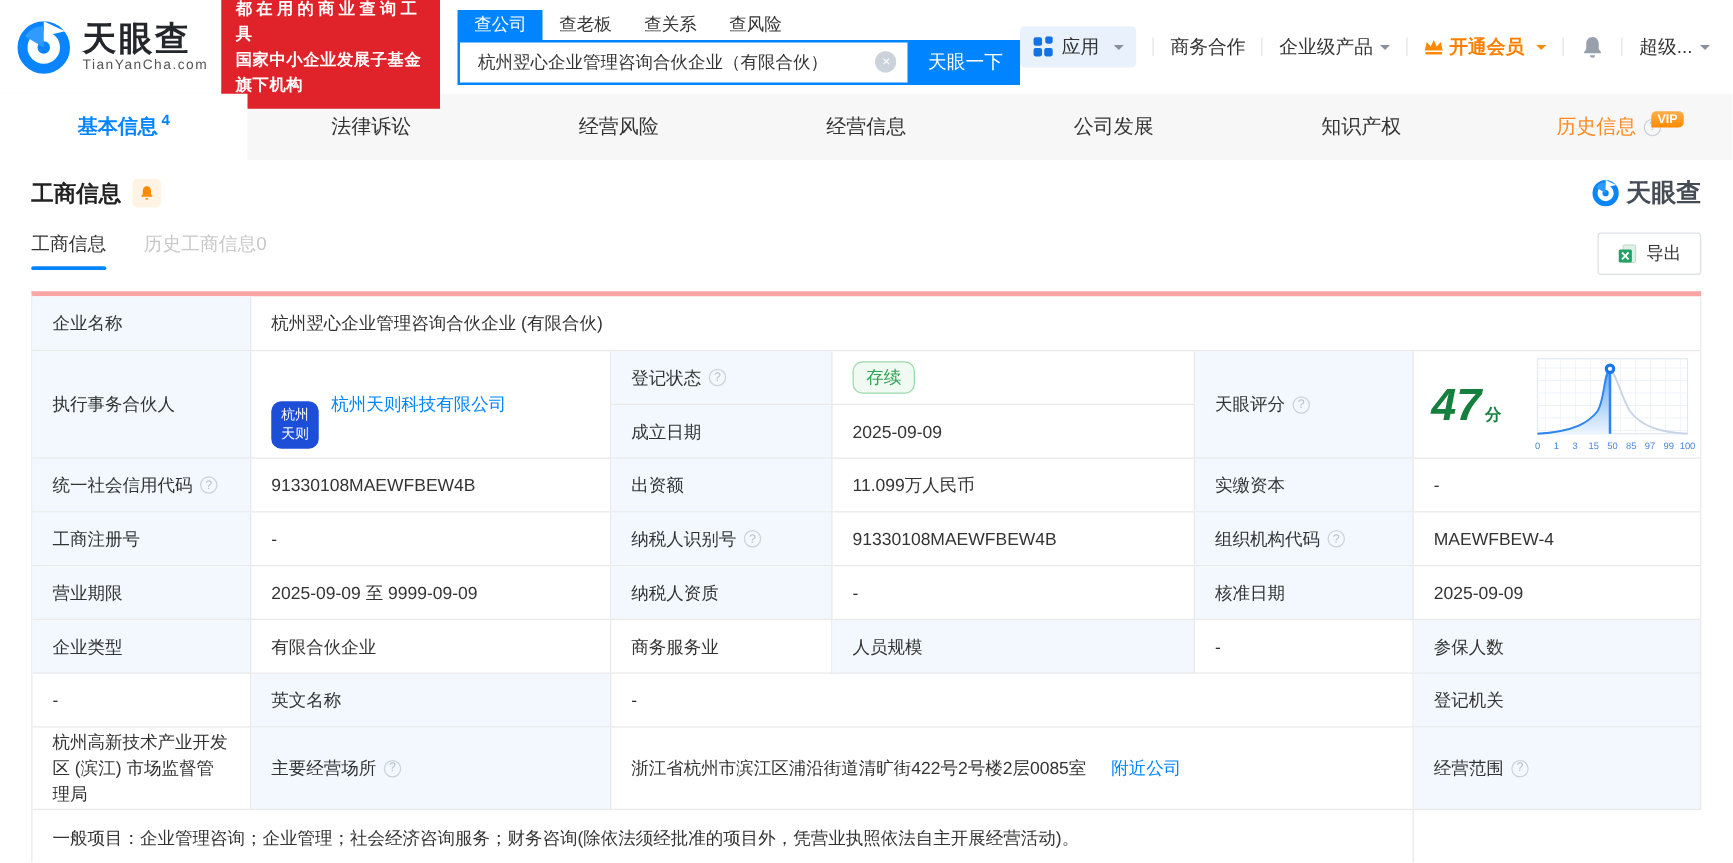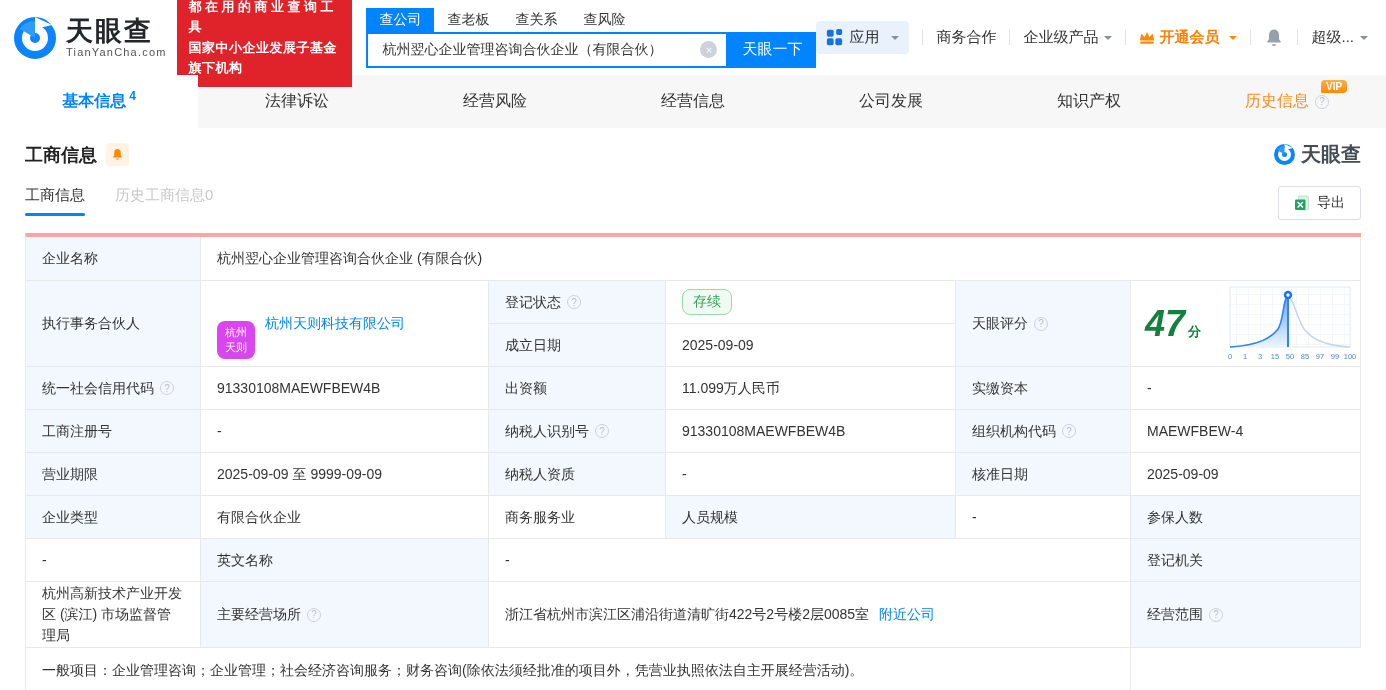--- a/index.html
+++ b/index.html
@@ -35,21 +35,21 @@
   .caret { width:0; height:0; border:4px solid transparent; border-top-color:#8a8f99; margin-left:6px; margin-top:4px; }
   .caret.orange { border-top-color:#ff8a00; }
   .vip-link { color:#ff8000; font-weight:bold; display:flex; align-items:center; gap:4px; cursor:pointer; }
 
   
   .ptabs { display:flex; height:53px; background:#f7f7f7; }
   .ptab { flex:1; display:flex; align-items:center; justify-content:center; font-size:16px; color:#333; cursor:pointer; position:relative; }
   .ptab.active { background:#fff; color:#0084ff; font-weight:bold; }
   .ptab .count { font-size:12px; margin-left:3px; position:relative; top:-6px; font-weight:bold; }
   .ptab.history { color:#ff8a1e; }
-  .vip-tag { position:absolute; top:5px; left:calc(50% + 34px); background:linear-gradient(180deg,#ffae4d,#ff8a00);
+  .vip-tag { position:absolute; top:14px; left:calc(50% + 34px); background:linear-gradient(180deg,#ffae4d,#ff8a00);
              color:#fff; font-size:10px; font-weight:bold; padding:1px 5px; border-radius:4px 4px 4px 1px; }
   .help { display:inline-flex; width:14px; height:14px; border-radius:50%; border:1px solid #ccd2dc; color:#b7bfcc;
           font-size:10px; align-items:center; justify-content:center; margin-left:6px; flex:none; cursor:pointer; }
 
   
   .content { padding:0 25px; }
   .section-head { margin-top:13px; display:flex; align-items:center; justify-content:space-between; }
   .section-title { display:flex; align-items:center; gap:9px; font-size:18px; font-weight:bold; color:#222; }
   .bell-badge { width:23px; height:23px; background:#fff3e6; border-radius:4px; display:flex; align-items:center; justify-content:center; cursor:pointer; }
   .watermark { display:flex; align-items:center; gap:5px; font-size:20px; font-weight:bold; color:#454c55; }
@@ -70,21 +70,21 @@
                 border-top:4px solid #fca5a5; border-left:1px solid #e9e9e9; font-size:14px; }
   .cell { border-right:1px solid #e9e9e9; border-bottom:1px solid #e9e9e9; padding:6px 16px;
           display:flex; align-items:center; line-height:1.5; }
   .lab { background:#f2f8fd; color:#333; }
   .span5 { grid-column:span 5; }
   .span3 { grid-column:span 3; }
   .rspan2 { grid-row:span 2; }
   .link { color:#0084ff; cursor:pointer; }
   .status-badge { display:inline-block; border:1px solid #9bd8ab; background:#f0faf2; color:#2fa455;
                   padding:2px 10px; border-radius:8px; font-size:14px; line-height:1.4; }
-  .avatar { width:38px; height:38px; border-radius:8px; background:#d946ef; color:#fff; font-size:11px; line-height:1.3;
+  .avatar { width:38px; height:38px; border-radius:8px; background:#1d4ed8; color:#fff; font-size:11px; line-height:1.3;
             display:flex; flex-direction:column; align-items:center; justify-content:center; flex:none; cursor:pointer;margin-top:32px; }
   .partner-cell { gap:10px; }
   .score-cell { padding:4px 4px 4px 14px; justify-content:space-between; }
   .score-num { font-size:36px; font-weight:bold; font-style:italic; color:#15803d; white-space:nowrap;text-align:center; }
   .score-num .unit { font-size:13px; font-style:normal; margin-left:3px; }
 </style>
 </head>
 <body>
 
 <header class="topbar">
@@ -395,21 +395,21 @@
       </div>
     <div class="cell">
         <span>杭州高新技术产业开发区 (滨江) 市场监督管理局</span>
       </div>
     <div class="cell lab">
       <span>主要经营场所</span>
         <span class="help">?</span>
     </div>
     <div class="cell span3">
       <span>浙江省杭州市滨江区浦沿街道清旷街422号2号楼2层0085室</span>
-      <span class="link" style="margin-left:10px">附近公司</span>
+      <span class="link" style="margin-left:20px">附近公司</span>
     </div>
 
     <div class="cell lab">
       <span>经营范围</span>
         <span class="help">?</span>
     </div>
     <div class="cell span5">
         <span>一般项目：企业管理咨询；企业管理；社会经济咨询服务；财务咨询(除依法须经批准的项目外，凭营业执照依法自主开展经营活动)。</span>
       </div>
 

